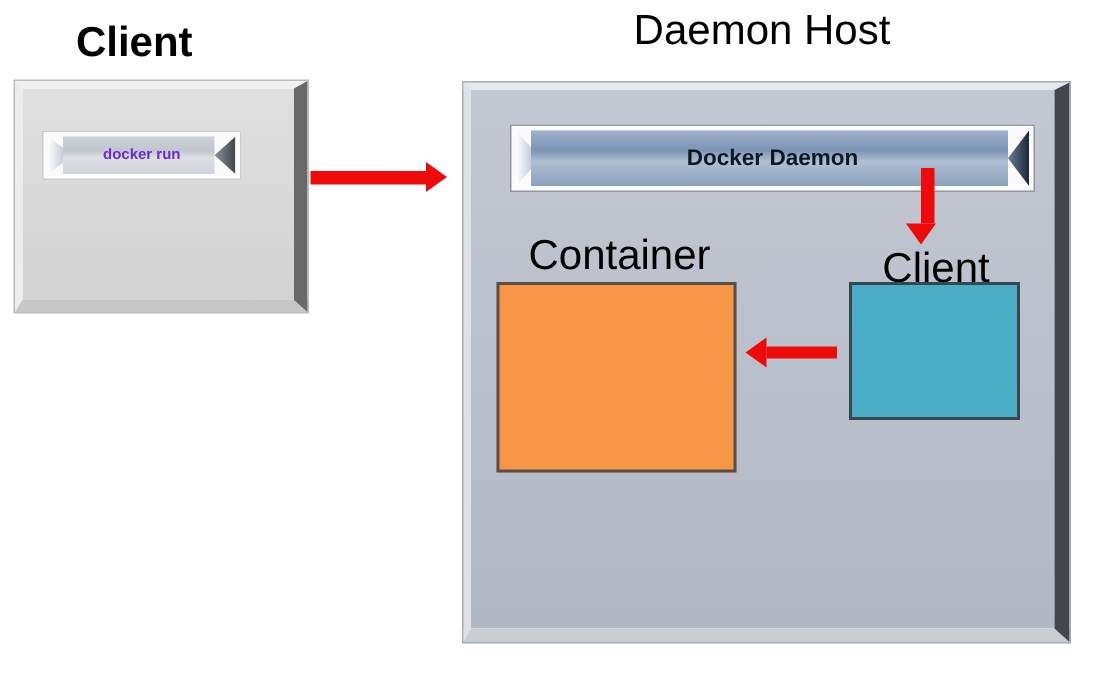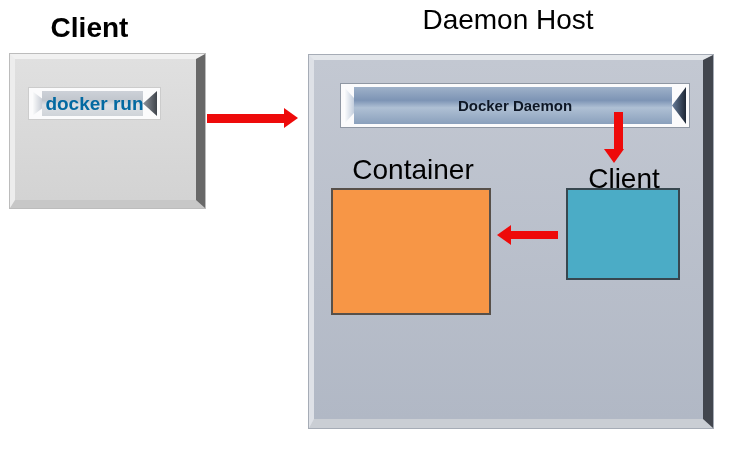--- a/index.html
+++ b/index.html
@@ -64,21 +64,21 @@
   .docker-run-frame{left:13px;top:28px;width:133px;height:33px;border-color:#cccccc;}
   .docker-run-frame .pill-body{
     background:linear-gradient(180deg,#cdd1d8 0%,#c1c6cd 38%,#dde0e4 56%,#d0d4d9 100%);
   }
   .docker-run-frame .pill-cap-left{
     background:linear-gradient(90deg,#fefefe,#c9ced6);
   }
   .docker-run-frame .pill-cap-right{
     background:linear-gradient(90deg,#8d939c,#3f444b);
   }
-  .docker-run-frame .pill-label{font-size:19px;color:#0369a1;}
+  .docker-run-frame .pill-label{font-size:10px;color:#6d28d9;}
 
   .daemon-frame{left:26px;top:23px;width:350px;height:45px;border-color:#8f97a3;}
   .daemon-frame .pill-body{
     background:linear-gradient(180deg,#9eb1c9 0%,#7d94b5 36%,#afc0d4 56%,#8aa0bc 100%);
   }
   .daemon-frame .pill-cap-right{
     background:linear-gradient(90deg,#687e9c,#1d2634);
   }
   .daemon-frame .pill-label{font-size:15px;color:#0e1726;}
 

